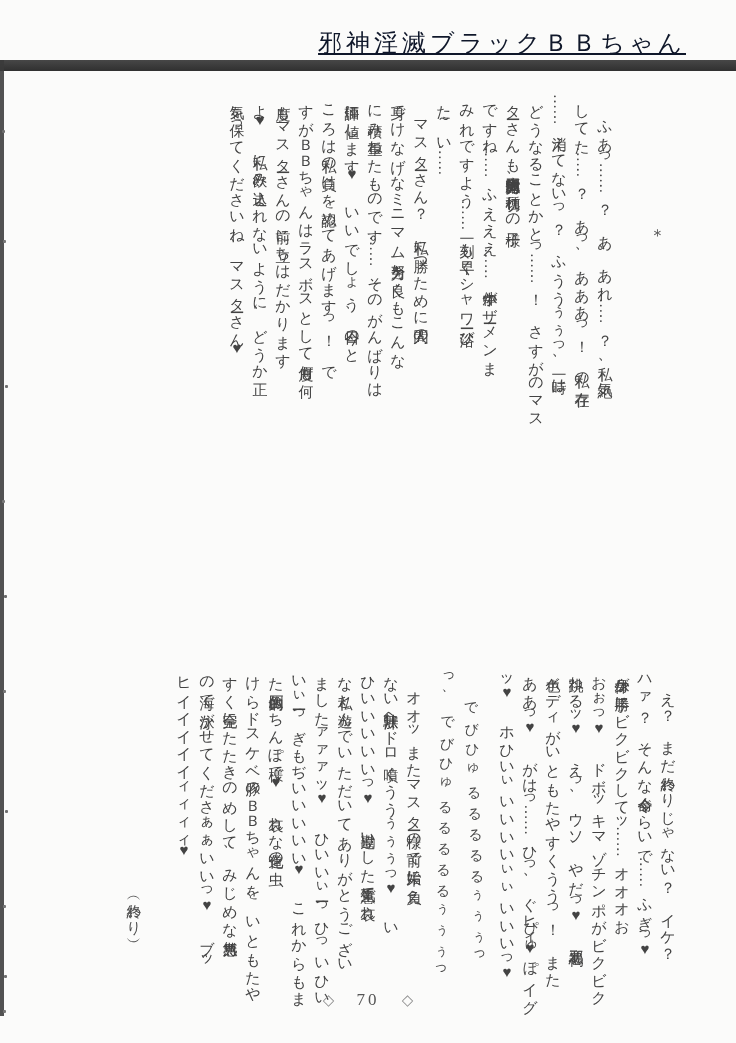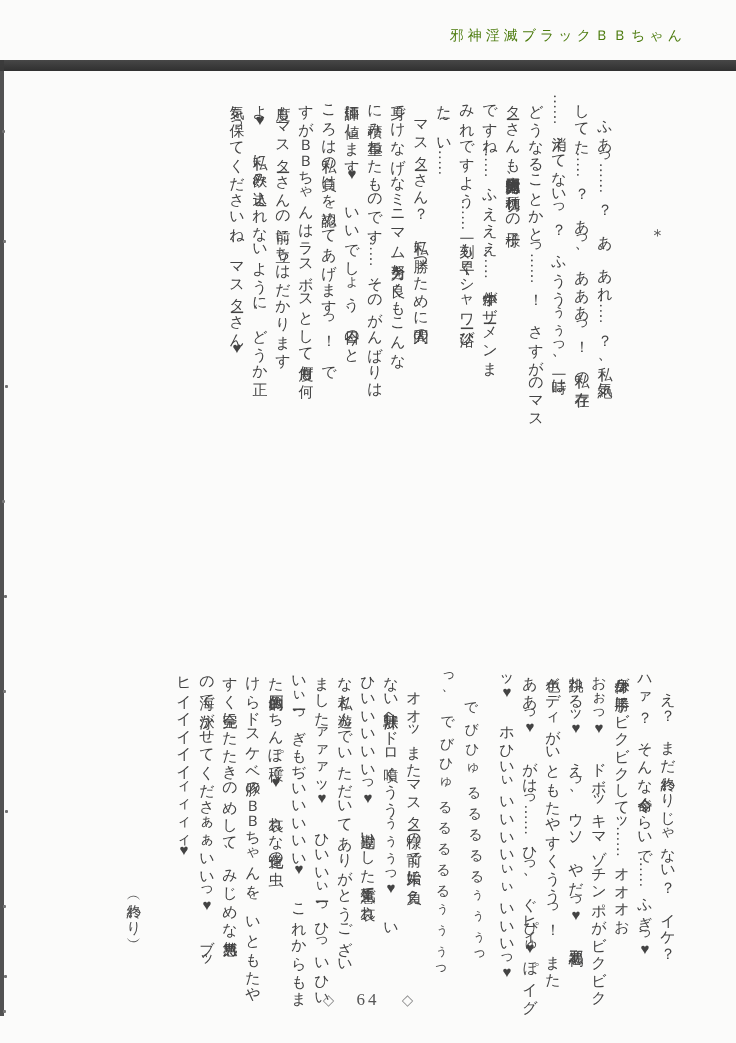--- a/index.html
+++ b/index.html
@@ -7,22 +7,22 @@
     width:736px; height:1043px;
     background:#fbfbfa;
     font-family:"Liberation Serif","DejaVu Serif",serif;
     color:#4a4a4a;
     overflow:hidden;
   }
   .page{ position:absolute; inset:0; width:736px; height:1043px; }
 
   .title{
     position:absolute; top:27px; right:50px;
-    font-size:14px; letter-spacing:4px;
-    color:#4d7c0f; white-space:nowrap;
+    font-size:24px; letter-spacing:4px;
+    color:#0f172a; white-space:nowrap;text-decoration:underline;
   }
   .topbar{
     position:absolute; left:0; top:60px;
     width:736px; height:11px;
     background:linear-gradient(#474747,#303030);
   }
   .leftbar{
     position:absolute; left:0; top:60px;
     width:4px; height:956px;
     background:#3a3a3a; opacity:.88;
@@ -125,17 +125,17 @@
     <div class="col">の海で泳がせてくださぁぁいいっ♥　ブッ</div>
     <div class="col">ヒイイイイイィィィィ♥</div>
   </div>
 
   <div class="pyupo">ぴゅぽ</div>
 
   <div class="end-note">（終わり）</div>
 
   <div class="footer">
     <span class="diamond">◇</span>
-    <span class="pagenum">64</span>
+    <span class="pagenum">70</span>
     <span class="diamond">◇</span>
   </div>
 
 </div>
 
 </body></html>

